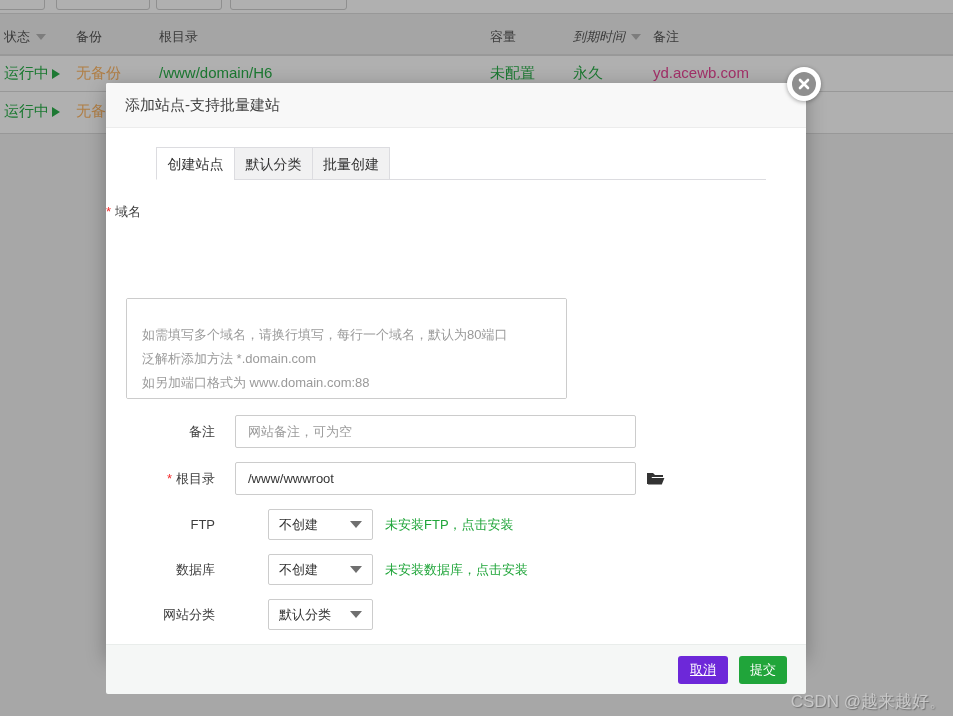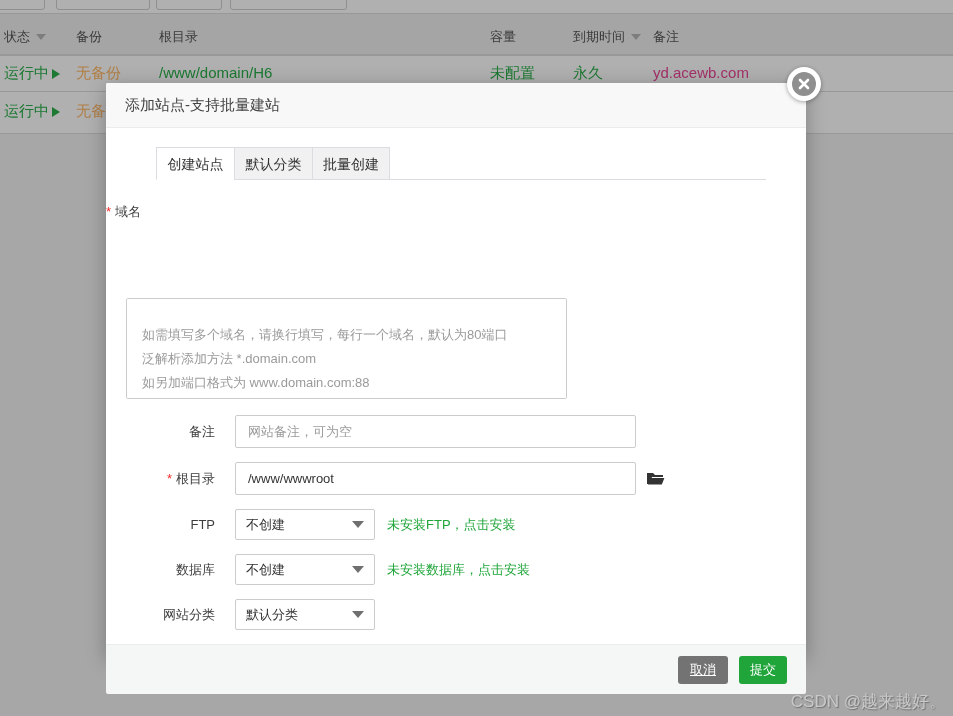--- a/index.html
+++ b/index.html
@@ -66,30 +66,30 @@
   .req { color:#f22b2b; margin-right:4px; font-size:13px; }
   .ffield { margin-left:20px; display:flex; align-items:center; }
   textarea.domain { width:441px; height:101px; border:1px solid #ccc; border-radius:2px;
     padding:24px 15px; font-family:"Liberation Sans","DejaVu Sans",sans-serif;
     font-size:13px; line-height:24px; color:#333; resize:none; outline:none; }
   input.text { width:401px; height:33px; border:1px solid #ccc; border-radius:2px;
     padding:0 12px; font-family:"Liberation Sans","DejaVu Sans",sans-serif;
     font-size:13px; color:#333; outline:none; }
   ::placeholder { color:#9a9a9a; opacity:1; }
   .folder-btn { margin-left:10px; cursor:pointer; display:flex; align-items:center; }
-  .select { width:140px; height:31px; border:1px solid #ccc; border-radius:2px; background:#fff;
-    display:flex; align-items:center; padding:0 10px; font-size:13px; color:#333; cursor:pointer; }
+  .select { width:105px; height:31px; border:1px solid #ccc; border-radius:2px; background:#fff;
+    display:flex; align-items:center; padding:0 10px; font-size:13px; color:#333; cursor:pointer;margin-left:33px; }
   .caret-down { margin-left:auto; width:0; height:0;
     border-left:6px solid transparent; border-right:6px solid transparent; border-top:7px solid #6f6f6f; }
   .hint { margin-left:12px; font-size:13px; color:#20a53a; cursor:pointer; white-space:nowrap; }
 
   
   .btn { height:28px; border:none; border-radius:3px; font-size:13px; color:#fff; cursor:pointer;
     font-family:"Liberation Sans","DejaVu Sans",sans-serif; }
-  .btn-cancel { background:#737373; padding:0 12px; margin-right:11px;text-decoration:underline; }
+  .btn-cancel { background:#6d28d9; padding:0 12px; margin-right:11px;text-decoration:underline; }
   .btn-submit { background:#20a53a; padding:0 11px; }
 </style>
 </head>
 <body>
 
 <div class="stage">
 
   <div>
     <div class="bg-toolbar-btn" style="left:-8px; width:53px;"></div>
     <div class="bg-toolbar-btn" style="left:56px; width:94px;"></div>
@@ -97,21 +97,21 @@
     <div class="bg-toolbar-btn" style="left:230px; width:117px;"></div>
     <div class="bg-divider" style="top:13px;"></div>
 
     <div class="bg-table-header"></div>
     <div class="bg-lower"></div>
 
     <span class="th" style="left:4px;"><span>状态</span><span class="sort-caret"></span></span>
     <span class="th" style="left:76px;"><span>备份</span></span>
     <span class="th" style="left:159px;"><span>根目录</span></span>
     <span class="th" style="left:490px;"><span>容量</span></span>
-    <span class="th" style="left:573px;"><span>到期时间</span><span class="sort-caret"></span></span>
+    <span class="th" style="left:573px;font-style:italic;"><span>到期时间</span><span class="sort-caret"></span></span>
     <span class="th" style="left:653px;"><span>备注</span></span>
 
     <span class="cell row1 c-green" style="left:4px;"><span>运行中</span><span class="play-icon"></span></span>
     <span class="cell row1 c-orange" style="left:76px;">无备份</span>
     <span class="cell row1 c-green" style="left:159px;">/www/domain/H6</span>
     <span class="cell row1 c-green" style="left:490px;">未配置</span>
     <span class="cell row1 c-green" style="left:573px;">永久</span>
     <span class="cell row1 c-dark" style="left:653px;">yd.acewb.com</span>
 
     <span class="cell row2 c-green" style="left:4px;"><span>运行中</span><span class="play-icon"></span></span>

